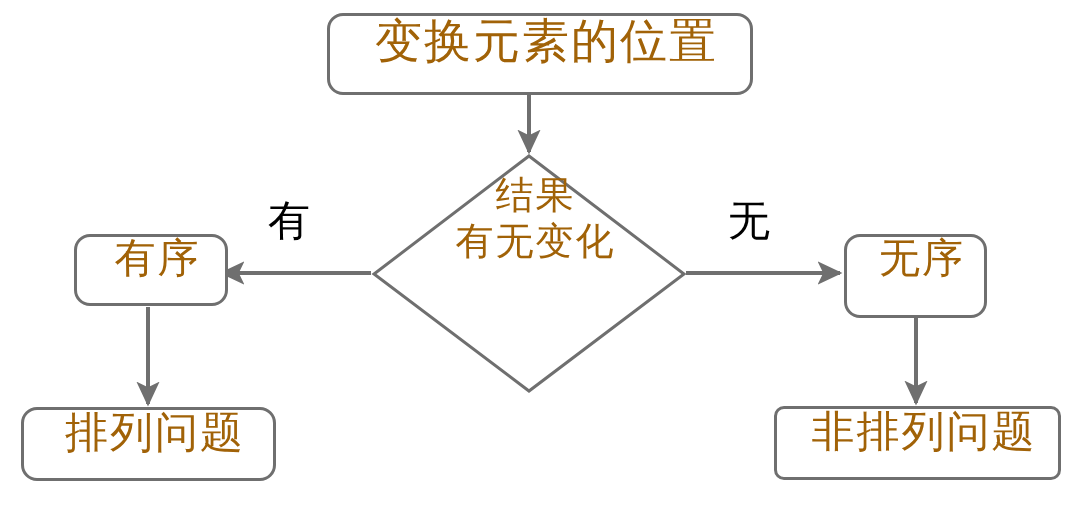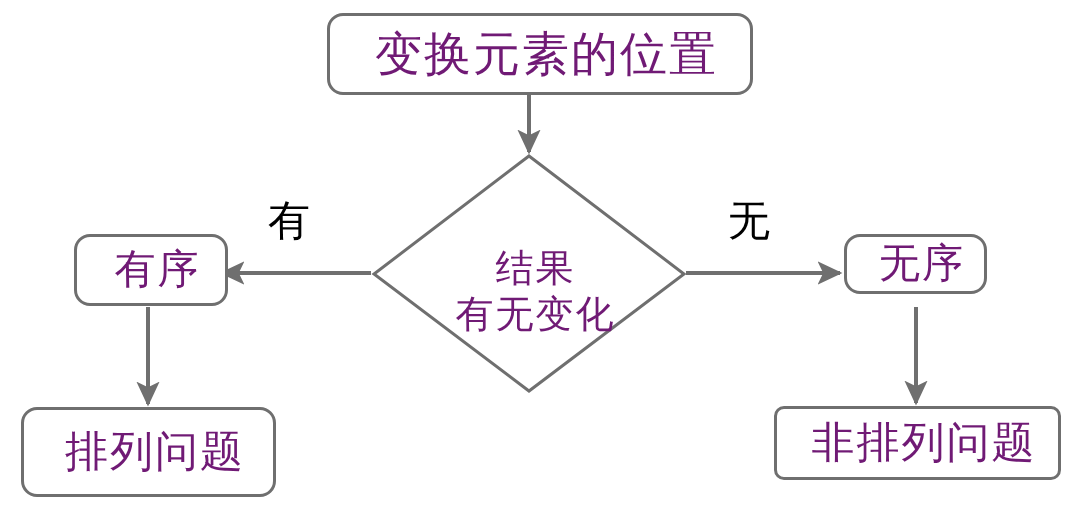--- a/index.html
+++ b/index.html
@@ -20,24 +20,23 @@
     position: absolute;
     left: 0;
     top: 0;
     width: 1080px;
     height: 505px;
   }
   .node {
     position: absolute;
     box-sizing: border-box;
     display: flex;
-    align-items: center;
     justify-content: center;
     text-align: center;
-    color: #701a75;
+    color: #a16207;
     z-index: 3;
     padding-left: 13px;
   }
   .node-box {
     border: 3px solid #6f6f6f;
     border-radius: 16px;
     background: #ffffff;
   }
   .node-label {
     line-height: 1.05;
@@ -69,29 +68,29 @@
     top: 234px;
     width: 154px;
     height: 72px;
     font-size: 41px;
   }
   
   #node-right {
     left: 844px;
     top: 234px;
     width: 143px;
-    height: 60px;
+    height: 84px;
     font-size: 41px;
   }
   
   #node-bottom-left {
     left: 21px;
     top: 407px;
     width: 255px;
-    height: 90px;
+    height: 74px;
     font-size: 43px;
   }
   
   #node-bottom-right {
     left: 774px;
     top: 406px;
     width: 287px;
     height: 74px;
     font-size: 43px;
     border-radius: 10px;

